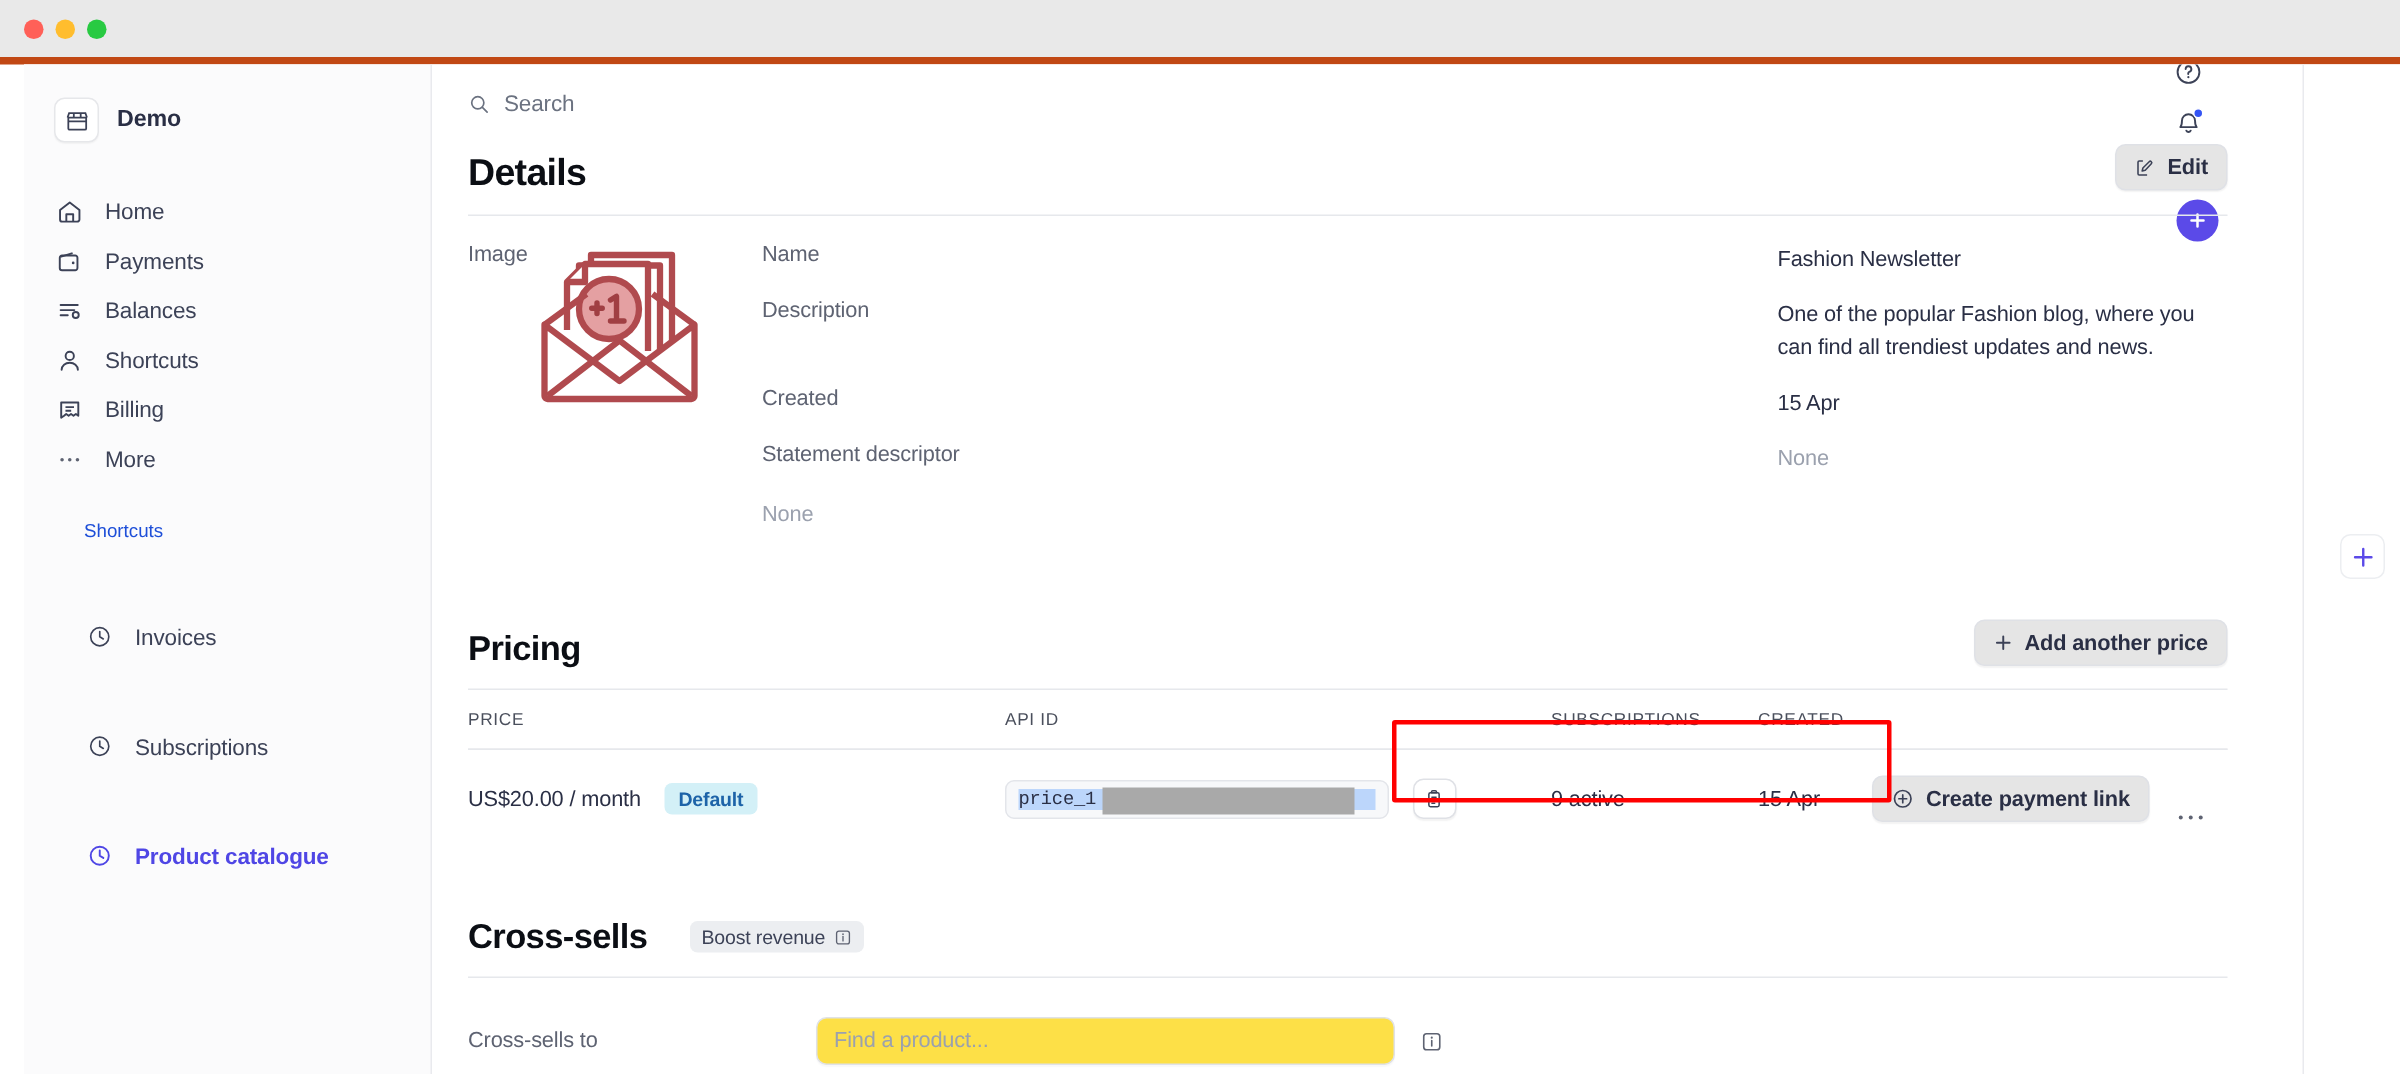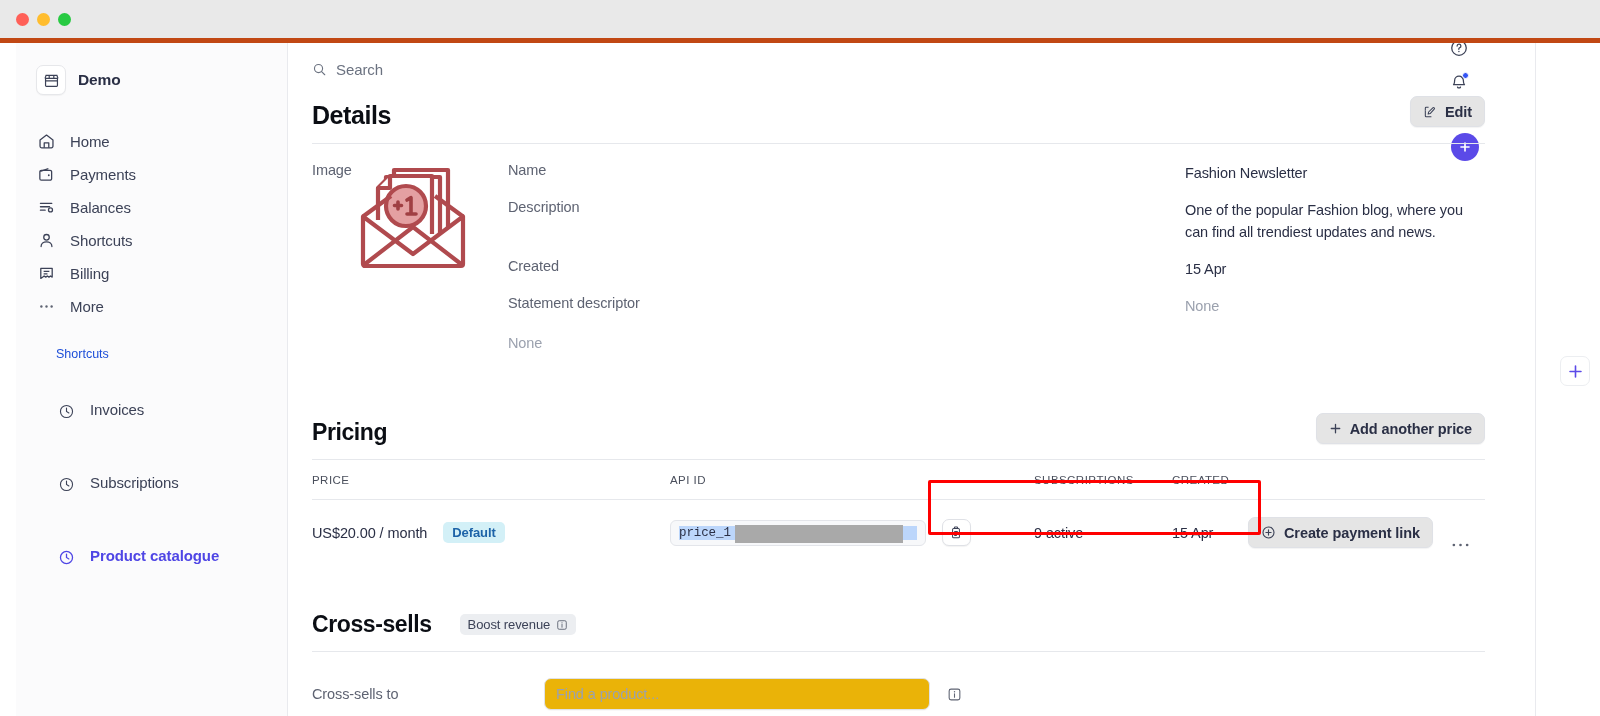--- a/index.html
+++ b/index.html
@@ -71,21 +71,21 @@
   .nav-item .nav-label {
     font-size: 15px; color: #3c4257; letter-spacing: -0.1px;
   }
   .nav-icon { width: 20px; height: 20px; display: flex; align-items: center; justify-content: center; flex-shrink: 0; }
 
   .section-label {
     font-size: 12.5px; color: #1d4ed8; font-weight: 400;
     padding: 0 20px; margin: 24px 0 9px 20px;
   }
   .shortcut-item {
-    display: flex; align-items: flex-start; gap: 14px;
+    display: flex; align-items: flex-end; gap: 14px;
     height: 33px; padding: 0 20px 0 40px; cursor: pointer; margin-top: 40px;
   }
   .shortcut-item .nav-label { font-size: 15px; color: #3c4257; letter-spacing: -0.1px; }
   .shortcut-item.active .nav-label { color: #4f46e5; font-weight: 700; }
   .shortcut-item.active svg { stroke: #4f46e5; }
 
   
   .main {
     flex: 1; position: relative; height: 673px;
     background: #ffffff;
@@ -271,21 +271,21 @@
     display: flex; align-items: center; gap: 0;
     padding-top: 26px;
   }
   .xs-label {
     font-size: 14.5px; color: #5e6372; width: 232px;
     letter-spacing: -0.1px;
   }
   .xs-input {
     width: 386px; height: 32px;
     border: 1px solid #e0e2e7; border-radius: 7px;
-    background: #eab308; padding: 0 11px;
+    background: #fde047; padding: 0 11px;
     font-size: 14.5px; color: #2a2f45;
     font-family: "Liberation Sans", sans-serif;
     letter-spacing: -0.1px;
     box-shadow: 0 1px 1px rgba(0,0,0,.03);
     outline: none;
   }
   .xs-input::placeholder { color: #9ba1ae; }
   .xs-info { margin-left: 17px; display: flex; align-items: center; cursor: pointer; }
 
   

